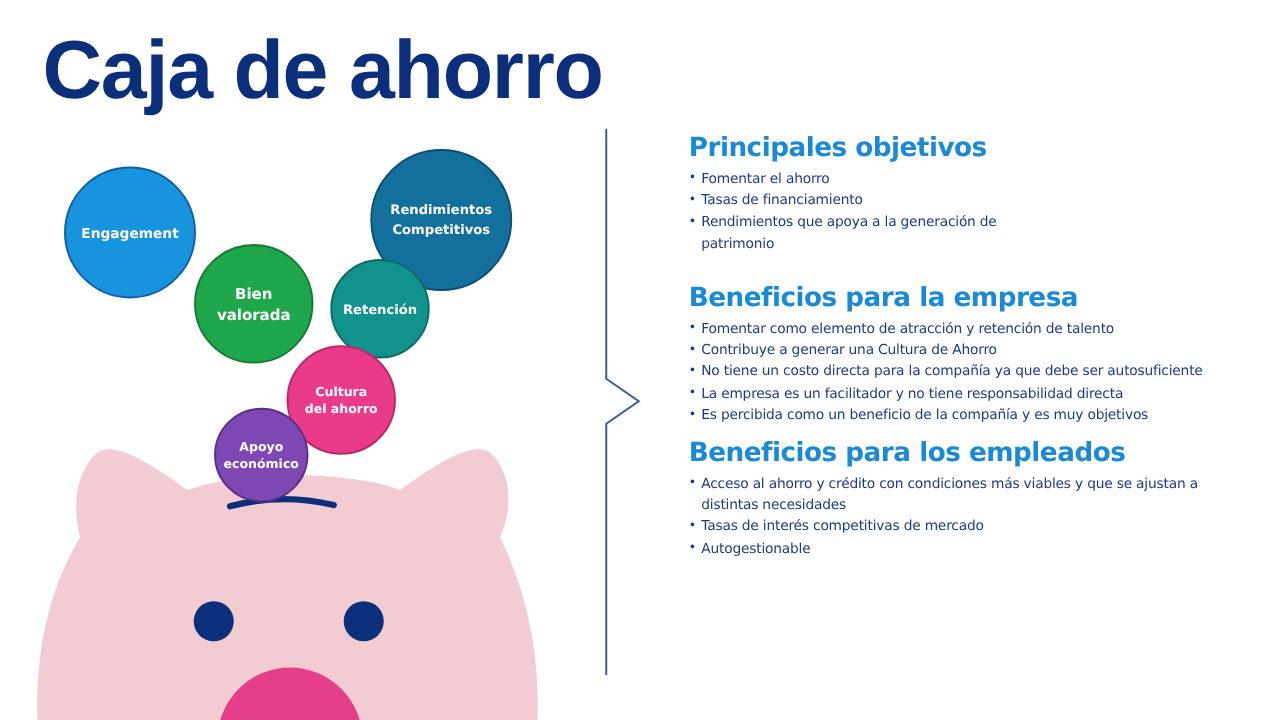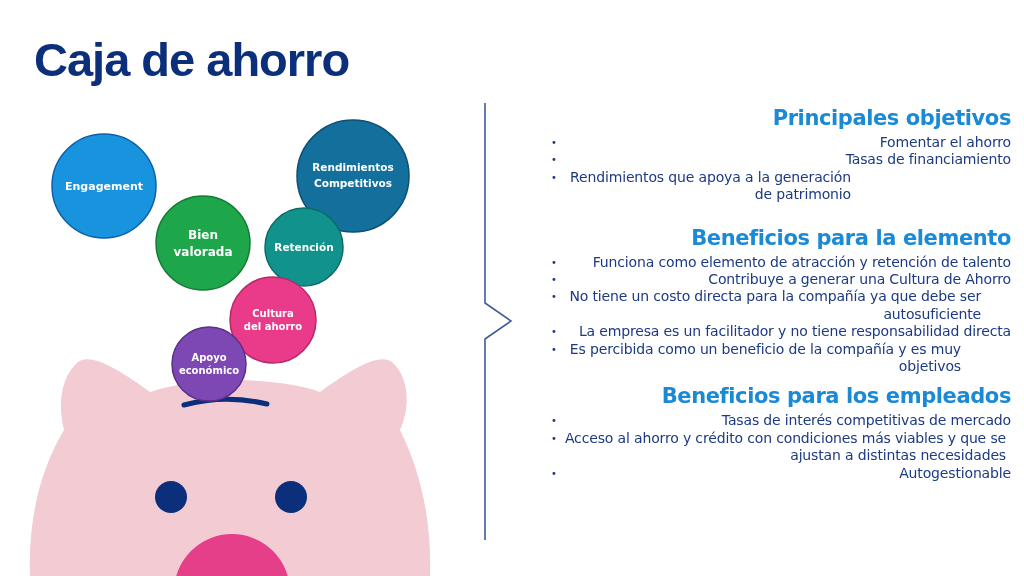--- a/index.html
+++ b/index.html
@@ -10,25 +10,25 @@
     body {
       width: 1024px;
       height: 576px;
       position: relative;
       overflow: hidden;
       font-family: "DejaVu Sans", sans-serif;
     }
     .slide-title {
       position: absolute;
       left: 34px;
-      top: 36px;
+      top: 22px;
       margin: 0;
       font-family: "Liberation Sans", sans-serif;
       font-weight: 700;
-      font-size: 47px;
+      font-size: 66px;
       letter-spacing: -1px;
       color: #0b2f7b;
       line-height: 1;
     }
     .illustration {
       position: absolute;
       left: 0;
       top: 0;
       width: 470px;
       height: 576px;
@@ -44,21 +44,20 @@
       left: 470px;
       top: 95px;
       width: 60px;
       height: 460px;
     }
     .content {
       position: absolute;
       left: 551px;
       top: 104px;
       width: 460px;
-      text-align: right;
     }
     .section {
       margin: 0;
     }
     .section + .section {
       margin-top: 0;
     }
     .section-heading {
       margin: 0;
       font-family: "DejaVu Sans", sans-serif;
@@ -70,21 +69,21 @@
     }
     .bullet-list {
       list-style: none;
       margin: 2px 0 0 0;
       padding: 0;
     }
     .bullet-item {
       position: relative;
       padding-left: 10px;
       font-family: "DejaVu Sans", sans-serif;
-      font-size: 14px;
+      font-size: 11px;
       letter-spacing: -0.15px;
       color: #1c3a82;
       line-height: 17.4px;
     }
     .bullet-item::before {
       content: "•";
       position: absolute;
       left: 0;
       top: 0;
       font-size: 10px;
@@ -161,31 +160,31 @@
   <section class="section" id="sec-objetivos">
     <h2 class="section-heading">Principales objetivos</h2>
     <ul class="bullet-list">
       <li class="bullet-item">Fomentar el ahorro</li>
       <li class="bullet-item">Tasas de financiamiento</li>
       <li class="bullet-item" style="width:290px">Rendimientos que apoya a la generación de patrimonio</li>
     </ul>
   </section>
 
   <section class="section" id="sec-empresa">
-    <h2 class="section-heading">Beneficios para la elemento</h2>
+    <h2 class="section-heading">Beneficios para la empresa</h2>
     <ul class="bullet-list">
-      <li class="bullet-item">Funciona como elemento de atracción y retención de talento</li>
+      <li class="bullet-item">Fomentar como elemento de atracción y retención de talento</li>
       <li class="bullet-item">Contribuye a generar una Cultura de Ahorro</li>
       <li class="bullet-item" style="width:420px">No tiene un costo directa para la compañía ya que debe ser autosuficiente</li>
       <li class="bullet-item">La empresa es un facilitador y no tiene responsabilidad directa</li>
       <li class="bullet-item" style="width:400px">Es percibida como un beneficio de la compañía y es muy objetivos</li>
     </ul>
   </section>
 
   <section class="section" id="sec-empleados">
     <h2 class="section-heading">Beneficios para los empleados</h2>
     <ul class="bullet-list">
+      <li class="bullet-item" style="width:445px">Acceso al ahorro y crédito con condiciones más viables y que se ajustan a distintas necesidades</li>
       <li class="bullet-item">Tasas de interés competitivas de mercado</li>
-      <li class="bullet-item" style="width:445px">Acceso al ahorro y crédito con condiciones más viables y que se ajustan a distintas necesidades</li>
       <li class="bullet-item">Autogestionable</li>
     </ul>
   </section>
 </div>
 
 </body></html>

